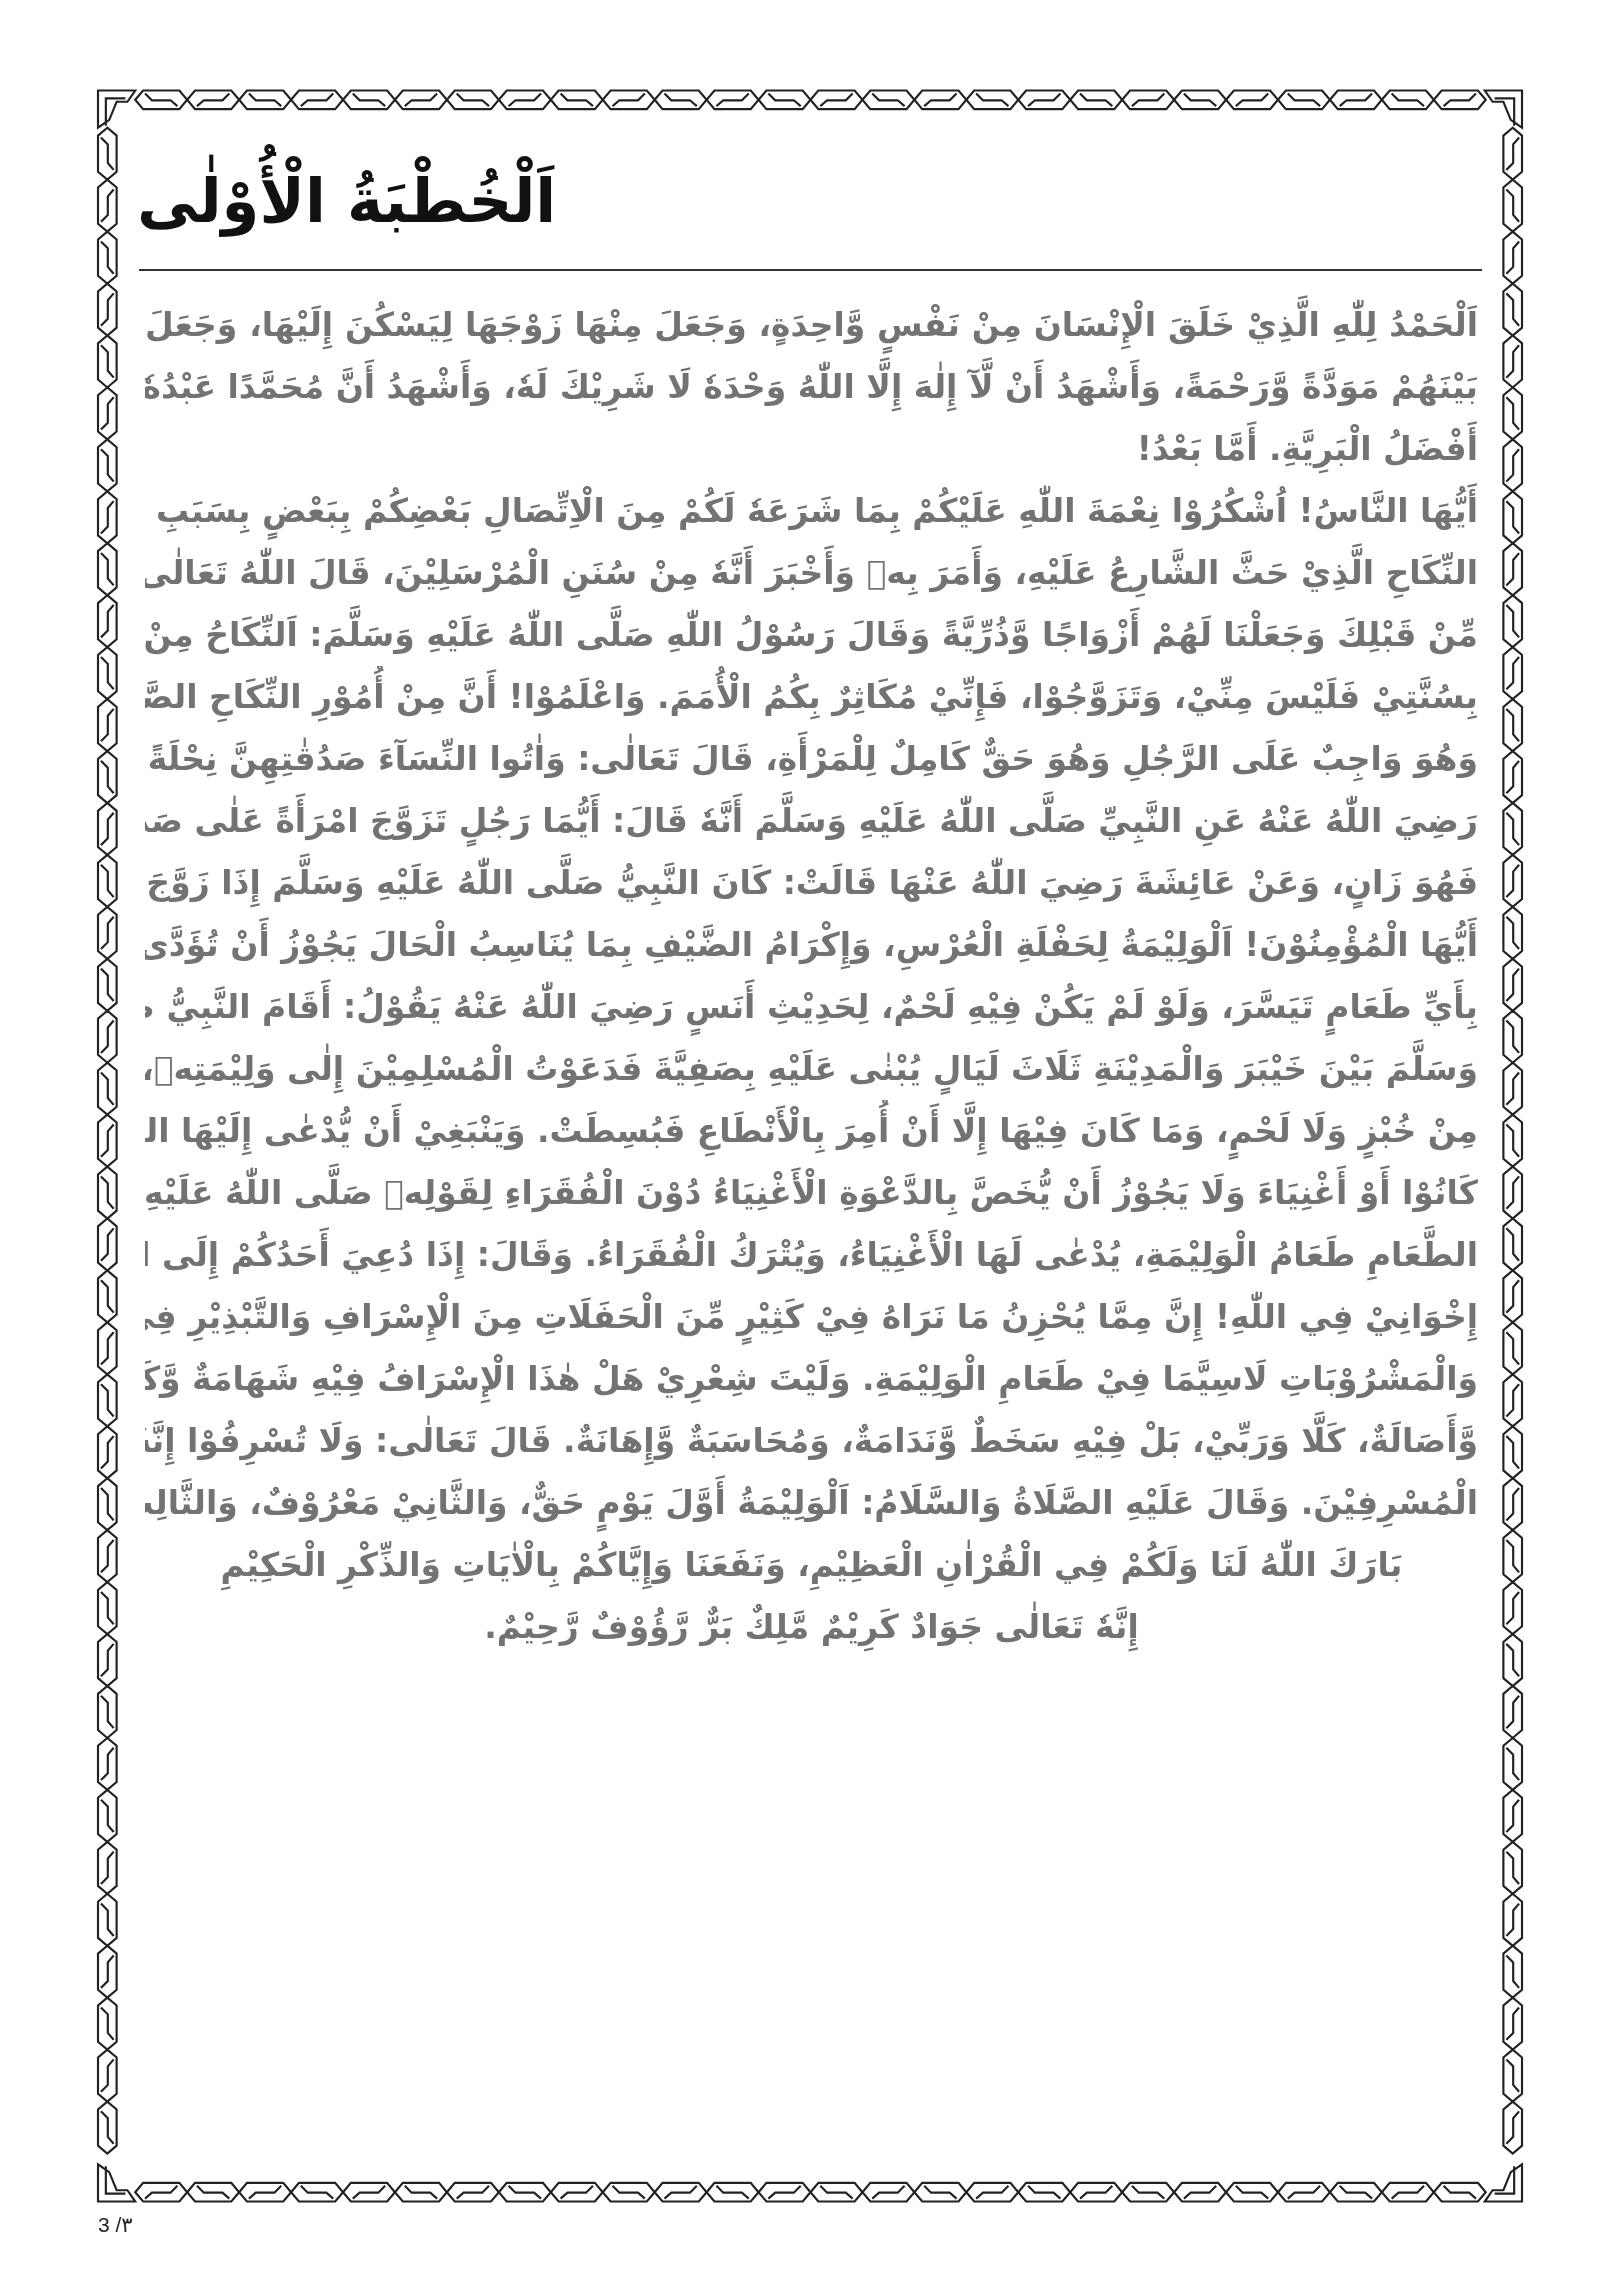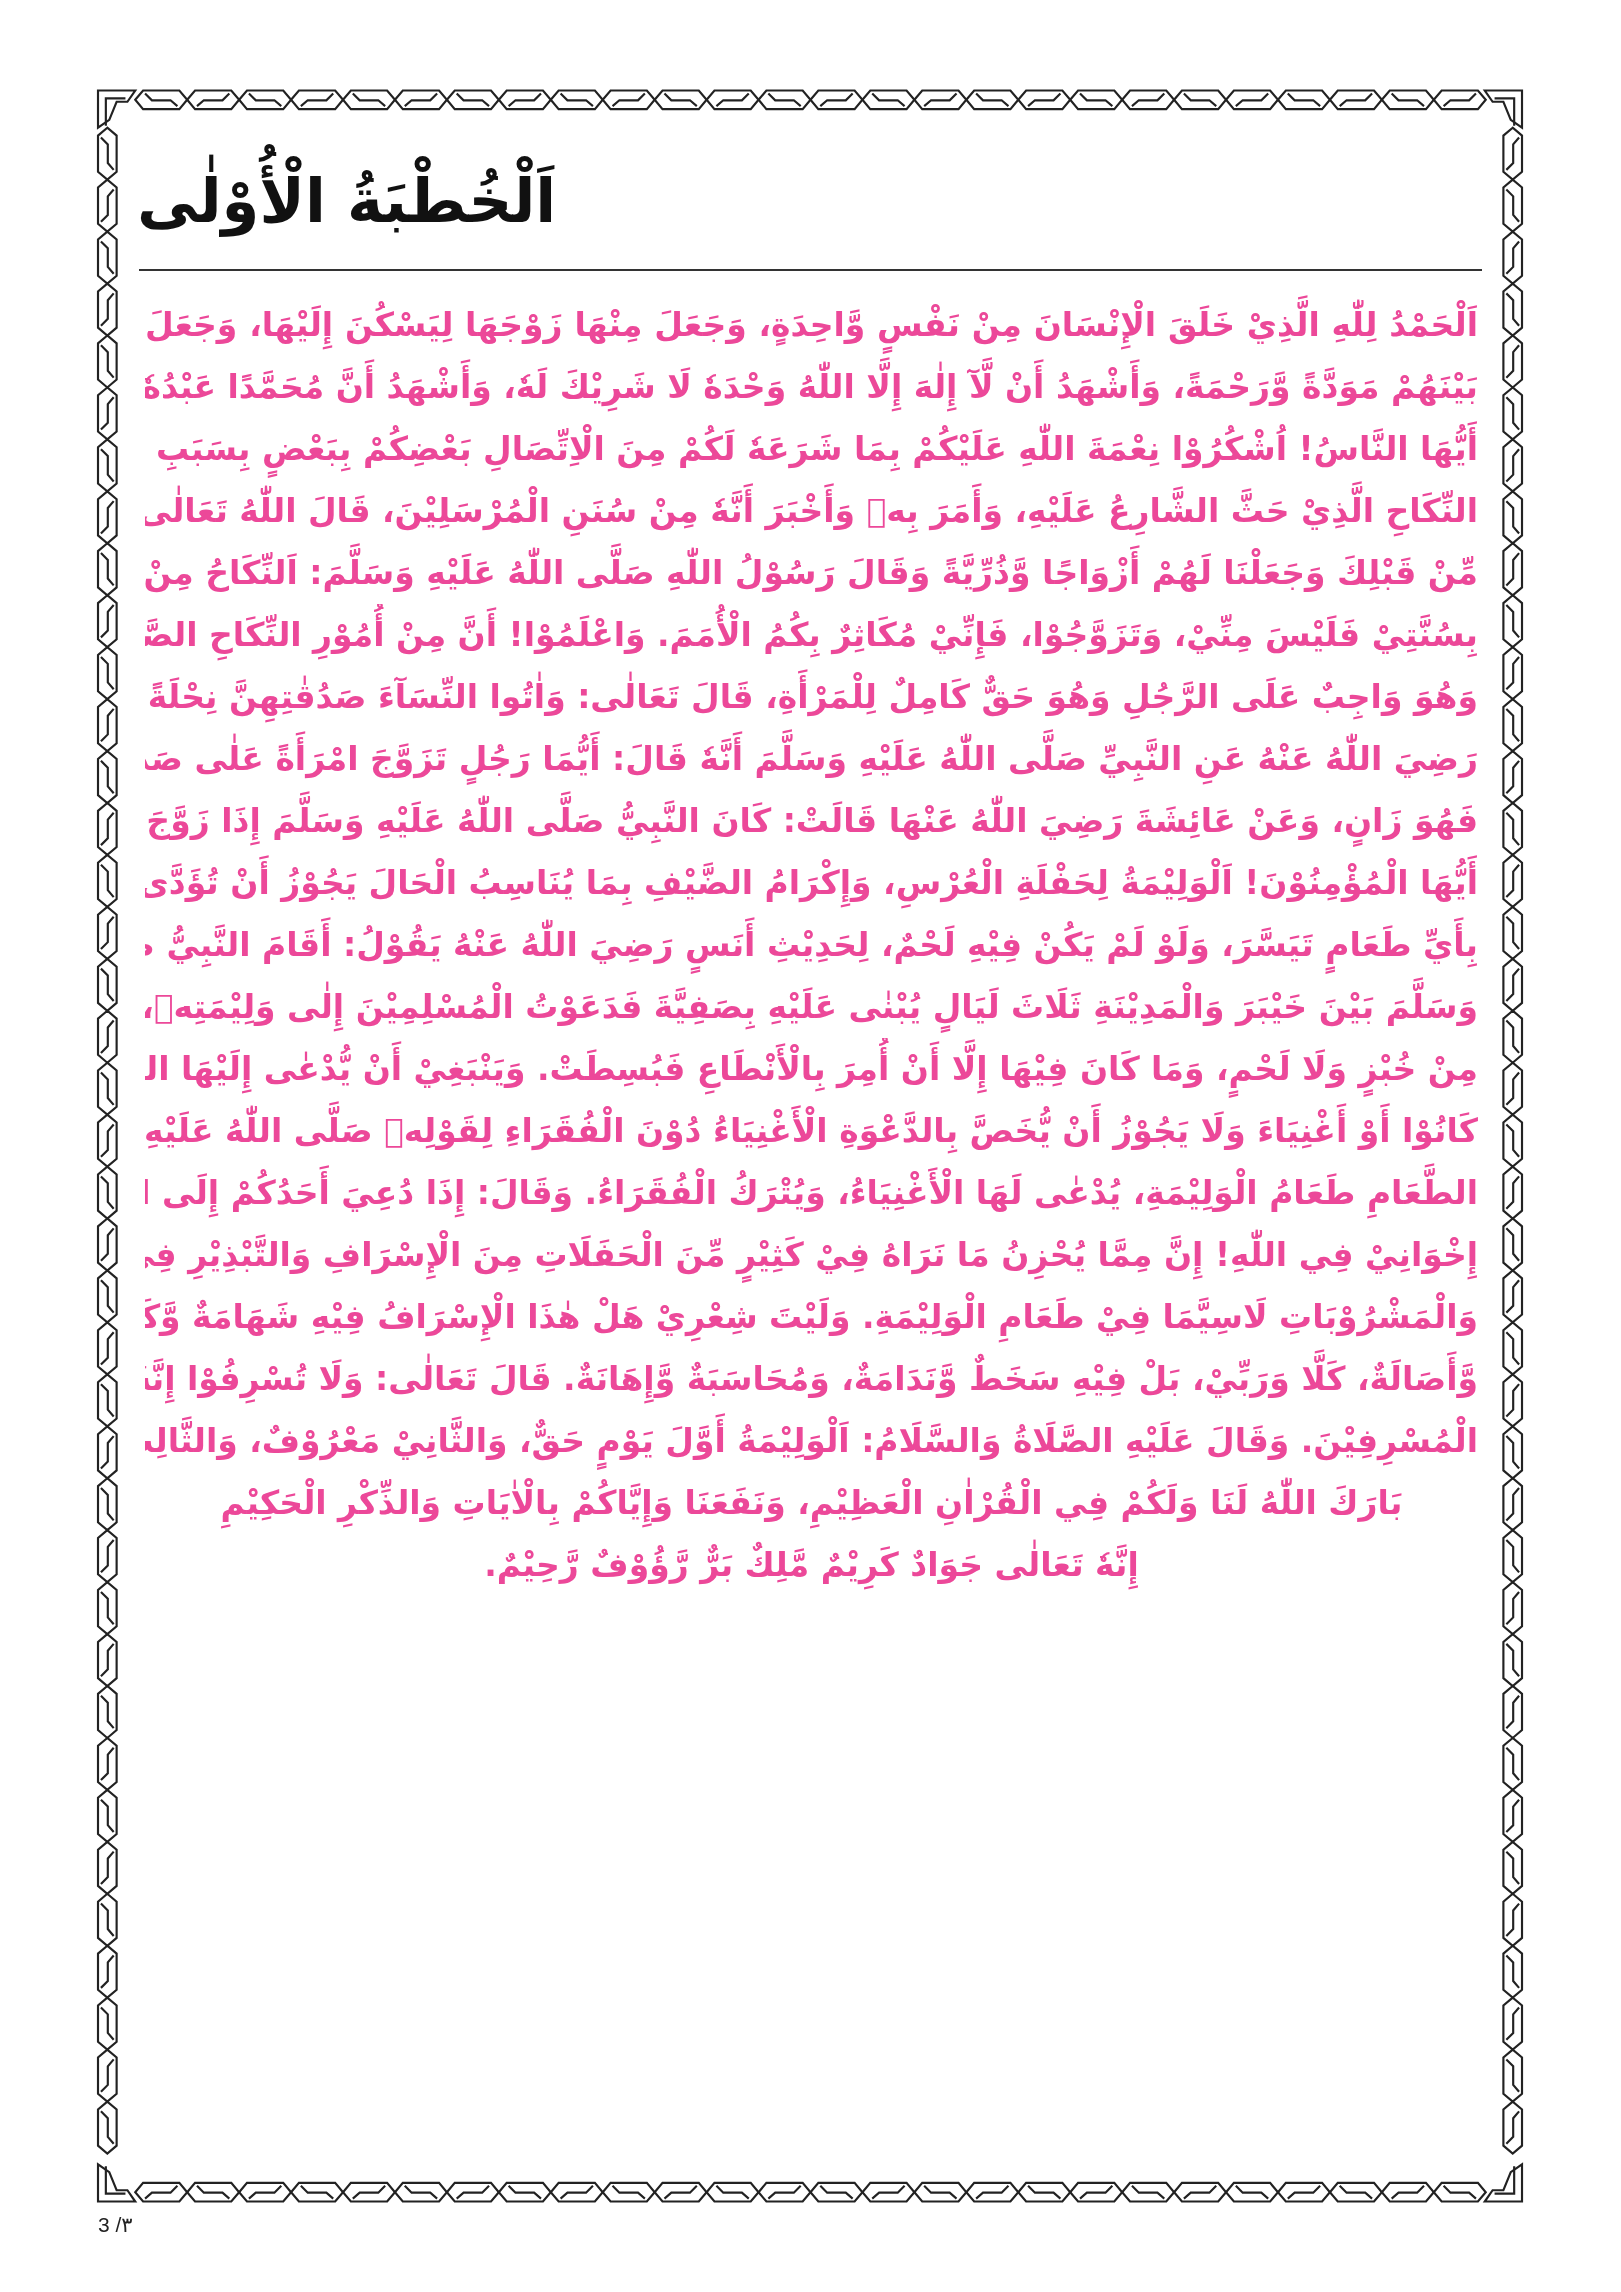--- a/index.html
+++ b/index.html
@@ -46,21 +46,21 @@
   }
   .body-text {
     position: absolute;
     left: 145px;
     width: 1333px;
     top: 294px;
     direction: rtl;
     font-family: "DejaVu Sans", sans-serif;
     font-weight: bold;
     font-size: 33px;
-    color: #ec4899;
+    color: #737373;
   }
   .line {
     display: block;
     height: 62px;
     line-height: 62px;
     white-space: nowrap;
     overflow: hidden;
     text-align: justify;
     text-align-last: justify;
   }
@@ -356,20 +356,21 @@
       <path d="M1550 2154 L1544 2161 L1544 2180 L1537 2187"></path>
     </g>
 </svg>
 
 <div class="page-title">اَلْخُطْبَةُ الْأُوْلٰى</div>
 <div class="title-rule"></div>
 
 <div class="body-text" id="body-text">
   <div class="line">اَلْحَمْدُ لِلّٰهِ الَّذِيْ خَلَقَ الْإِنْسَانَ مِنْ نَفْسٍ وَّاحِدَةٍ، وَجَعَلَ مِنْهَا زَوْجَهَا لِيَسْكُنَ إِلَيْهَا، وَجَعَلَ</div>
   <div class="line">بَيْنَهُمْ مَوَدَّةً وَّرَحْمَةً، وَأَشْهَدُ أَنْ لَّآ إِلٰهَ إِلَّا اللّٰهُ وَحْدَهٗ لَا شَرِيْكَ لَهٗ، وَأَشْهَدُ أَنَّ مُحَمَّدًا عَبْدُهٗ وَرَسُوْلُهٗ</div>
+  <div class="line last">أَفْضَلُ الْبَرِيَّةِ. أَمَّا بَعْدُ!</div>
 
   <div class="line">أَيُّهَا النَّاسُ! اُشْكُرُوْا نِعْمَةَ اللّٰهِ عَلَيْكُمْ بِمَا شَرَعَهٗ لَكُمْ مِنَ الْاِتِّصَالِ بَعْضِكُمْ بِبَعْضٍ بِسَبَبِ عَقْدِ</div>
   <div class="line">النِّكَاحِ الَّذِيْ حَثَّ الشَّارِعُ عَلَيْهِ، وَأَمَرَ بِهٖ وَأَخْبَرَ أَنَّهٗ مِنْ سُنَنِ الْمُرْسَلِيْنَ، قَالَ اللّٰهُ تَعَالٰى: وَلَقَدْ أَرْسَلْنَا رُسُلًا</div>
   <div class="line">مِّنْ قَبْلِكَ وَجَعَلْنَا لَهُمْ أَزْوَاجًا وَّذُرِّيَّةً وَقَالَ رَسُوْلُ اللّٰهِ صَلَّى اللّٰهُ عَلَيْهِ وَسَلَّمَ: اَلنِّكَاحُ مِنْ سُنَّتِيْ، فَمَنْ لَّمْ يَعْمَلْ</div>
   <div class="line">بِسُنَّتِيْ فَلَيْسَ مِنِّيْ، وَتَزَوَّجُوْا، فَإِنِّيْ مُكَاثِرٌ بِكُمُ الْأُمَمَ. وَاعْلَمُوْا! أَنَّ مِنْ أُمُوْرِ النِّكَاحِ الصَّدَاقَ يَعْنِي الْمَهْرَ،</div>
   <div class="line">وَهُوَ وَاجِبٌ عَلَى الرَّجُلِ وَهُوَ حَقٌّ كَامِلٌ لِلْمَرْأَةِ، قَالَ تَعَالٰى: وَاٰتُوا النِّسَآءَ صَدُقٰتِهِنَّ نِحْلَةً. وَفِيْ حَدِيْثِ أَبِيْ هُرَيْرَةَ</div>
   <div class="line">رَضِيَ اللّٰهُ عَنْهُ عَنِ النَّبِيِّ صَلَّى اللّٰهُ عَلَيْهِ وَسَلَّمَ أَنَّهٗ قَالَ: أَيُّمَا رَجُلٍ تَزَوَّجَ امْرَأَةً عَلٰى صَدَاقٍ وَلَا يُرِيْدُ أَنْ يُّعْطِيَهَا</div>
   <div class="line">فَهُوَ زَانٍ، وَعَنْ عَائِشَةَ رَضِيَ اللّٰهُ عَنْهَا قَالَتْ: كَانَ النَّبِيُّ صَلَّى اللّٰهُ عَلَيْهِ وَسَلَّمَ إِذَا زَوَّجَ أَوْ تَزَوَّجَ نَثَرَ تَمْرًا.</div>
 
   <div class="line">أَيُّهَا الْمُؤْمِنُوْنَ! اَلْوَلِيْمَةُ لِحَفْلَةِ الْعُرْسِ، وَإِكْرَامُ الضَّيْفِ بِمَا يُنَاسِبُ الْحَالَ يَجُوْزُ أَنْ تُؤَدَّى الْوَلِيْمَةُ</div>

